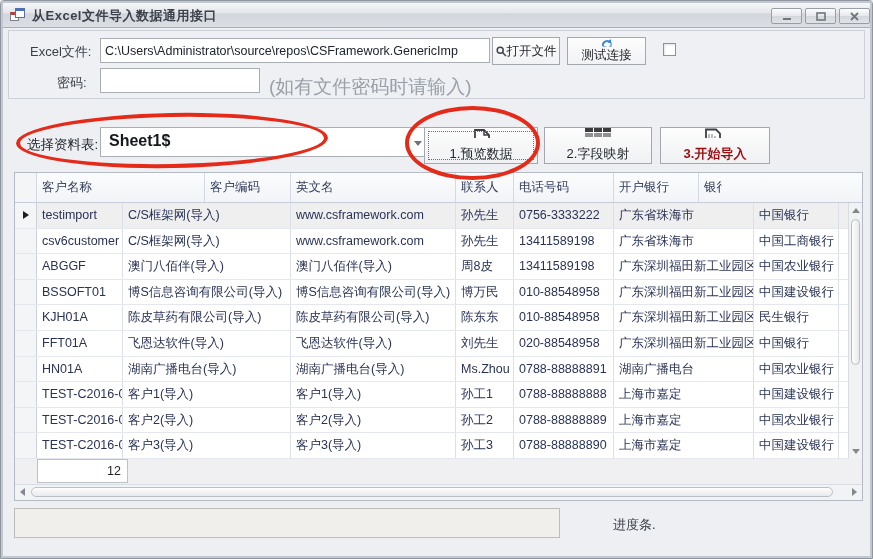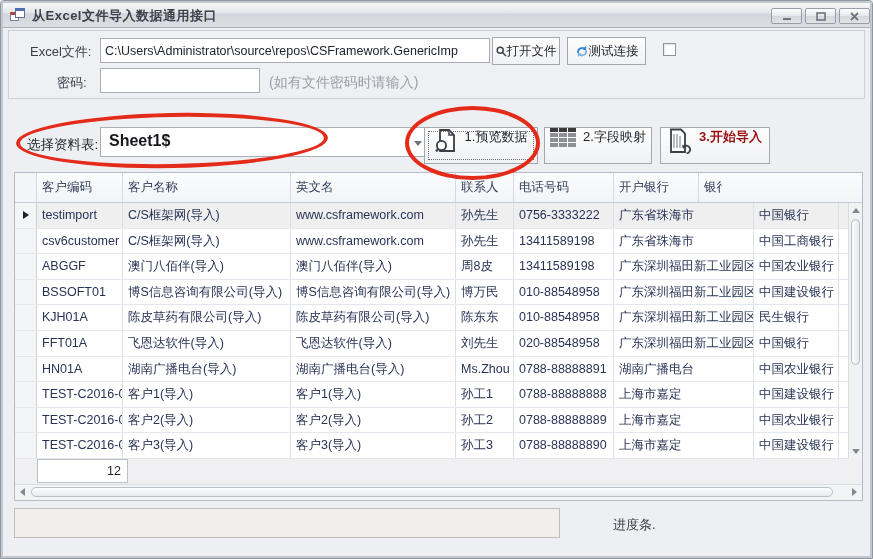--- a/index.html
+++ b/index.html
@@ -21,35 +21,35 @@
   .winbtn { position:absolute; top:7px; width:31px; height:16px; border:1px solid #989ea7; border-radius:2px;
     background:linear-gradient(#fcfdfd,#e6e9ec 48%,#d4d8dd 52%,#e0e3e7); display:flex; align-items:center; justify-content:center; }
   .winbtn svg { display:block; }
   .btn-min { left:770px; } .btn-max { left:804px; } .btn-close { left:838px; }
 
   
   .top-panel { position:absolute; left:8px; top:30px; width:857px; height:69px; border:1px solid #ccd0d8; background:#eef0f4; }
   .form-label { position:absolute; font-size:13px; color:#3a3f47; }
   .textbox { position:absolute; background:#fff; border:1px solid #a9adb4; font-size:12.5px; color:#202430;
     padding:0 4px; display:flex; align-items:center; white-space:nowrap; overflow:hidden; }
-  .hint { position:absolute; font-size:14px; color:#9ba1a9; }
+  .hint { position:absolute; font-size:19px; color:#9ba1a9; }
 
   .toolbtn { position:absolute; height:28px; border:1px solid #a3a8b0; background:linear-gradient(#fdfdfd,#f1f2f4);
     display:flex; align-items:center; justify-content:center; font-size:12.5px; color:#25282e; }
   .checkbox-row { position:absolute; display:flex; align-items:center; gap:5px; }
   .checkbox-box { width:13px; height:13px; background:#fff; border:1px solid #8d939c; box-shadow:inset 1px 1px 2px #dfe3e8; }
   .checkbox-label { font-size:13px; color:#353a43; }
 
   
   .combo { position:absolute; left:100px; top:127px; width:330px; height:30px; background:#fff; border:1px solid #a9adb4; }
   .combo-value { position:absolute; left:8px; top:4px; font-size:16px; font-weight:bold; color:#16181d; }
   .combo-arrow { position:absolute; right:7px; top:13px; width:0; height:0; border-left:4px solid transparent; border-right:4px solid transparent; border-top:5px solid #6e737b; }
 
   .step-btn { position:absolute; top:127px; height:37px; border:1px solid #a3a8b0; background:linear-gradient(#fdfdfd,#f0f1f3);
-    display:flex; align-items:flex-start; justify-content:center; gap:7px; font-size:13px; color:#1f2329; }
+    display:flex; align-items:center; justify-content:center; gap:7px; font-size:13px; color:#1f2329;flex-direction:column; }
   .focus-rect { position:absolute; inset:3px; border:1px dotted #6a6e75; pointer-events:none; }
   .import-label { color:#9b0d10; font-weight:bold; }
 
   .ellipse { position:absolute; border:4px solid #e42b1a; border-radius:50%; pointer-events:none; z-index:50; }
 
   
   .grid { position:absolute; left:14px; top:172px; width:849px; height:329px; background:#fff; border:1px solid #b5bbc5; }
   .grid-header { position:absolute; left:0; top:0; width:847px; height:30px; display:flex;
     background:linear-gradient(#fbfcfd,#f2f4f7); border-bottom:1px solid #c6cdd9; }
   .hcell { height:100%; border-right:1px solid #d3dae5; font-size:12.5px; color:#333d5c; line-height:28px;
@@ -121,21 +121,21 @@
   <div class="textbox" style="left:100px; top:38px; width:390px; height:25px;">C:\Users\Administrator\source\repos\CSFramework.GenericImp</div>
 
   <div class="toolbtn" style="left:492px; top:37px; width:68px;">
     <svg width="11" height="11">
       <circle cx="4.2" cy="4.2" r="3" fill="none" stroke="#3f444c" stroke-width="1.5"></circle>
       <path d="M6.5 6.5 L10 10" stroke="#3f444c" stroke-width="1.5"></path>
     </svg>
     <span>打开文件</span>
   </div>
 
-  <div class="toolbtn" style="left:567px; top:37px; width:79px;">
+  <div class="toolbtn" style="left:567px; top:37px; width:79px;flex-direction:column;">
     <svg width="14" height="13">
       <path d="M3 8 A4.3 4.3 0 0 1 10.5 4.5" fill="none" stroke="#2f86d6" stroke-width="1.8"></path>
       <path d="M11 1 L11.2 5.2 L7.2 4.4 Z" fill="#2f86d6"></path>
       <path d="M11 5 A4.3 4.3 0 0 1 3.5 8.8" fill="none" stroke="#7fb2e4" stroke-width="1.8"></path>
       <path d="M3 12 L2.8 7.8 L6.8 8.6 Z" fill="#7fb2e4"></path>
     </svg>
     <span>测试连接</span>
   </div>
 
   <div class="checkbox-row" style="left:663px; top:43px;">
@@ -192,22 +192,22 @@
     </svg>
     <span class="import-label">3.开始导入</span>
   </div>
 
   <div class="ellipse" style="left:16px; top:113px; width:312px; height:55px; transform:rotate(-1deg);"></div>
   <div class="ellipse" style="left:405px; top:106px; width:135px; height:74px;"></div>
 
   <div class="grid">
     <div class="grid-header">
       <div class="hcell hcorner w0"></div>
-    <div class="hcell w1">客户编码</div>
-        <div class="hcell w2">客户名称</div>
+    <div class="hcell w2">客户名称</div>
+        <div class="hcell w1">客户编码</div>
         <div class="hcell w3">英文名</div>
         <div class="hcell w4">联系人</div>
         <div class="hcell w5">电话号码</div>
         <div class="hcell w7">开户银行</div>
         <div class="hcell hw8">银行</div>
       </div>
 
     <div class="grid-body">
         <div class="grid-row current">
           <div class="cell rowhdr w0">

